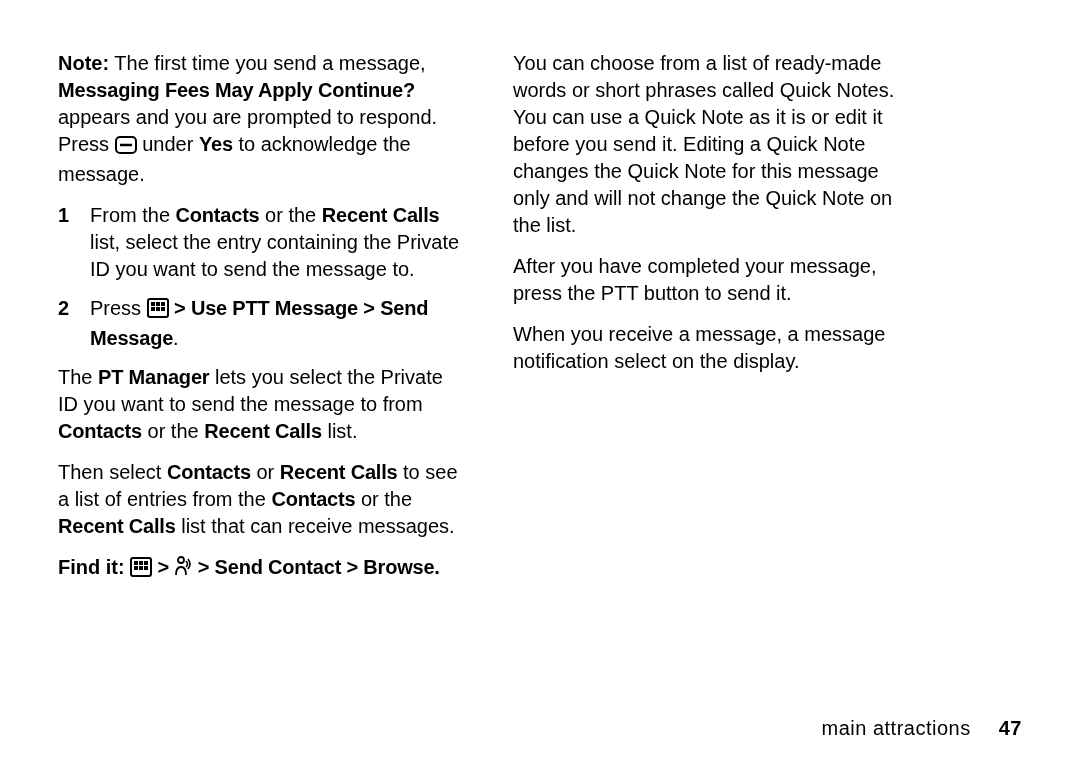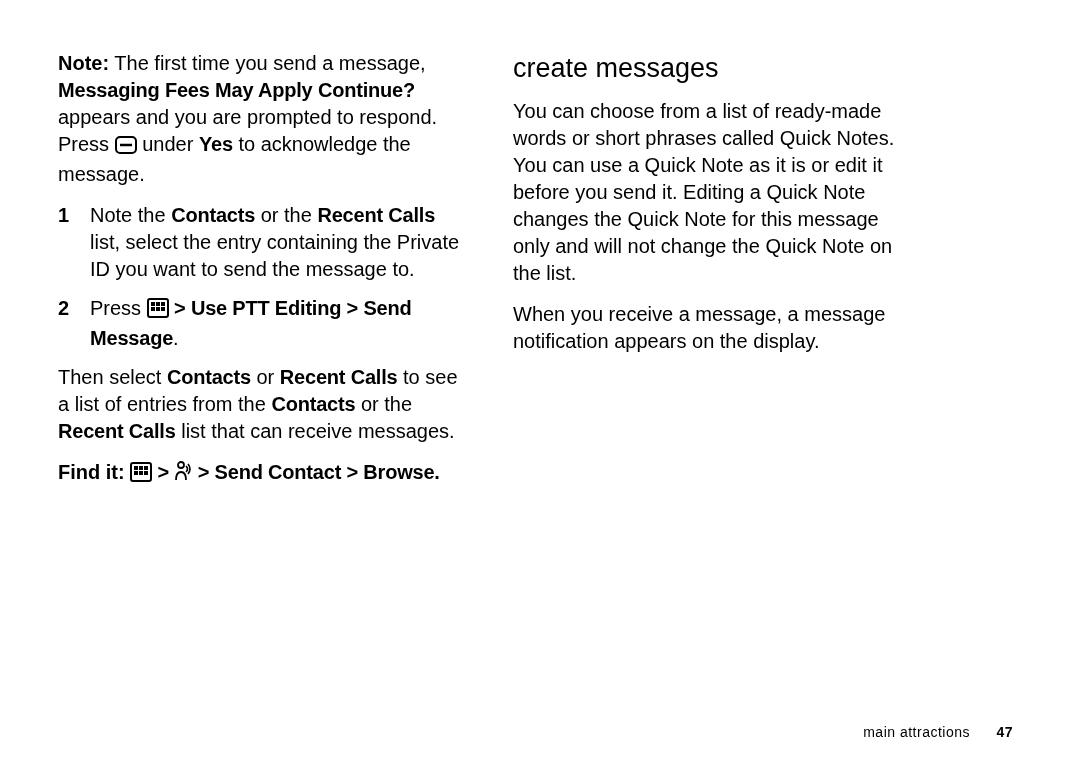--- a/index.html
+++ b/index.html
@@ -58,23 +58,23 @@
   }
   ol.steps li .txt {
     flex: 1;
   }
   .icon {
     display: inline-block;
     vertical-align: -3px;
   }
   .footer {
     position: absolute;
-    right: 67px;
+    right: 58px;
     bottom: 26px;
-    font-size: 14px;
+    font-size: 20px;
     letter-spacing: 0.5px;
   }
   .footer .pgnum {
     font-weight: 700;
     margin-left: 22px;
   }
 </style>
 </head>
 <body>
 
@@ -86,40 +86,43 @@
             <rect x="1" y="1" width="20" height="16" rx="4" ry="4" fill="none" stroke="#000" stroke-width="2"></rect>
             <line x1="5" y1="9" x2="17" y2="9" stroke="#000" stroke-width="2.5"></line>
           </svg></span><span> under </span><span class="narrow-bold">Yes</span><span> to acknowledge the message.</span>
     </p>
 
 
     <ol class="steps">
       <li>
         <span class="num">1</span>
         <span class="txt">
-          <span>Note the </span><span class="narrow-bold">Contacts</span><span> or the </span><span class="narrow-bold">Recent Calls</span><span> list, select the entry containing the Private ID you want to send the message to.</span>
+          <span>From the </span><span class="narrow-bold">Contacts</span><span> or the </span><span class="narrow-bold">Recent Calls</span><span> list, select the entry containing the Private ID you want to send the message to.</span>
         </span>
       </li>
       <li>
         <span class="num">2</span>
         <span class="txt">
           <span>Press </span><span class="icon"><svg width="22" height="20">
                 <rect x="1" y="1" width="20" height="18" rx="2" fill="none" stroke="#000" stroke-width="2"></rect>
                 <rect x="4" y="4" width="4" height="4" fill="#000"></rect>
                 <rect x="9" y="4" width="4" height="4" fill="#000"></rect>
                 <rect x="14" y="4" width="4" height="4" fill="#000"></rect>
                 <rect x="4" y="9" width="4" height="4" fill="#000"></rect>
                 <rect x="9" y="9" width="4" height="4" fill="#000"></rect>
                 <rect x="14" y="9" width="4" height="4" fill="#000"></rect>
-              </svg></span><span class="narrow-bold"> &gt; </span><span class="narrow-bold">Use PTT Editing</span><span class="narrow-bold"> &gt; </span><span class="narrow-bold">Send Message</span><span>.</span>
+              </svg></span><span class="narrow-bold"> &gt; </span><span class="narrow-bold">Use PTT Message</span><span class="narrow-bold"> &gt; </span><span class="narrow-bold">Send Message</span><span>.</span>
         </span>
       </li>
     </ol>
 
 
+    <p>
+      <span>The </span><span class="narrow-bold">PT Manager</span><span> lets you select the Private ID you want to send the message to from </span><span class="narrow-bold">Contacts</span><span> or the </span><span class="narrow-bold">Recent Calls</span><span> list.</span>
+    </p>
 
     <p>
       <span>Then select </span><span class="narrow-bold">Contacts</span><span> or </span><span class="narrow-bold">Recent Calls</span><span> to see a list of entries from the </span><span class="narrow-bold">Contacts</span><span> or the </span><span class="narrow-bold">Recent Calls</span><span> list that can receive messages.</span>
     </p>
 
     <p>
       <span class="bold">Find it:</span>
       <span class="narrow-bold"> </span><span class="icon"><svg width="22" height="20">
             <rect x="1" y="1" width="20" height="18" rx="2" fill="none" stroke="#000" stroke-width="2"></rect>
             <rect x="4" y="4" width="4" height="4" fill="#000"></rect>
@@ -130,25 +133,25 @@
             <rect x="14" y="9" width="4" height="4" fill="#000"></rect>
           </svg></span><span class="narrow-bold"> &gt; </span><span class="icon"><svg width="18" height="22">
             <circle cx="7" cy="5" r="3" fill="none" stroke="#000" stroke-width="1.8"></circle>
             <path d="M2 20 Q2 12 7 12 Q12 12 12 20" fill="none" stroke="#000" stroke-width="1.8"></path>
             <path d="M12 6 Q15 9 12 12 M14 4 Q18 9 14 14" fill="none" stroke="#000" stroke-width="1.6"></path>
           </svg></span><span class="narrow-bold"> &gt; </span><span class="narrow-bold">Send Contact</span><span class="narrow-bold"> &gt; </span><span class="narrow-bold">Browse</span><span class="bold">.</span>
     </p>
   </div>
 
   <div class="col">
-    <h2 class="section">create messages</h2>
     <p>You can choose from a list of ready-made words or short phrases called Quick Notes. You can use a Quick Note as it is or edit it before you send it. Editing a Quick Note changes the Quick Note for this message only and will not change the Quick Note on the list.</p>
 
+    <p>After you have completed your message, press the PTT button to send it.</p>
 
-    <p>When you receive a message, a message notification appears on the display.</p>
+    <p>When you receive a message, a message notification select on the display.</p>
   </div>
 
 </div>
 
 <div class="footer">
   <span>main attractions</span>
   <span class="pgnum">47</span>
 </div>
 
 </body></html>

